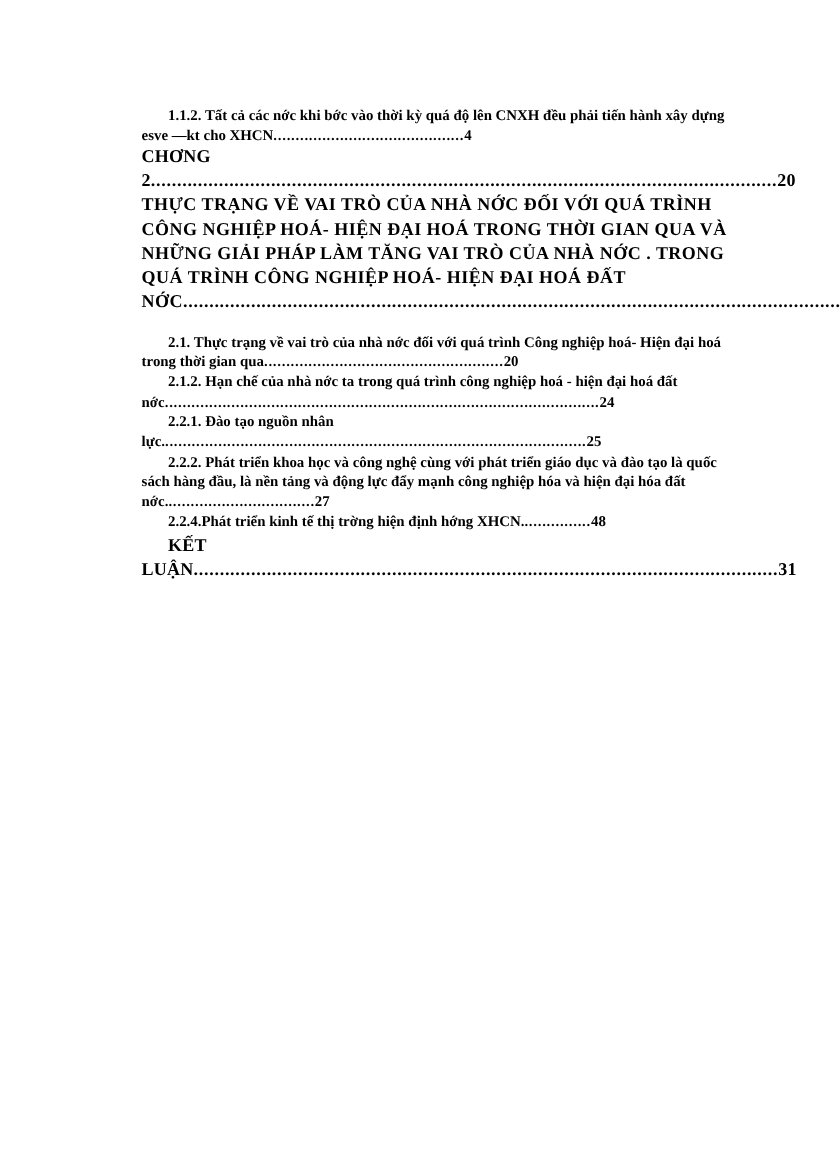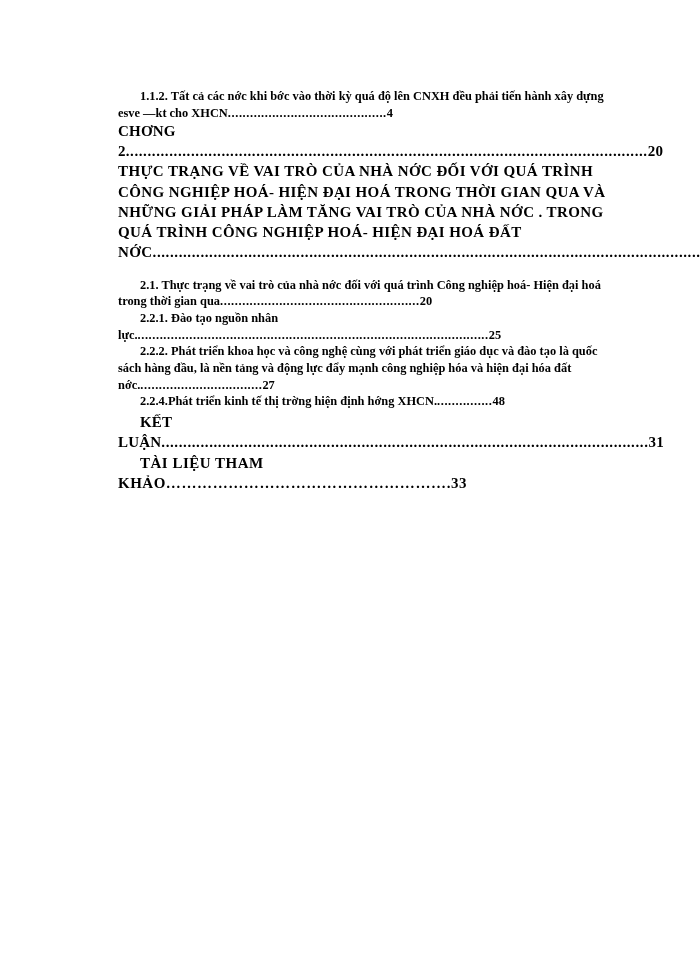--- a/index.html
+++ b/index.html
@@ -79,36 +79,36 @@
 
     <p class="entry lvl-1 big spaced">
       <span class="txt">THỰC TRẠNG VỀ VAI TRÒ CỦA NHÀ NỚC    ĐỐI VỚI QUÁ TRÌNH CÔNG NGHIỆP HOÁ- HIỆN ĐẠI HOÁ TRONG THỜI GIAN QUA VÀ NHỮNG GIẢI PHÁP LÀM TĂNG VAI TRÒ CỦA   NHÀ NỚC . TRONG QUÁ TRÌNH  CÔNG NGHIỆP HOÁ- HIỆN ĐẠI HOÁ ĐẤT NỚC</span><span class="dots">..............................................................................................................................</span><span class="pg">20</span>
     </p>
 
     <p class="entry lvl-2 gap-small">
       <span class="txt">2.1. Thực trạng về vai trò của nhà nớc   đối với quá trình Công nghiệp hoá- Hiện đại hoá trong thời gian qua</span><span class="dots">......................................................</span><span class="pg">20</span>
     </p>
 
 
+    <p class="entry lvl-3">
+      <span class="txt">2.1.2. Hạn chế của nhà nớc   ta trong quá trình công nghiệp hoá - hiện đại hoá đất nớc</span><span class="dots">..................................................................................................</span><span class="pg">24</span>
+    </p>
 
 
     <p class="entry lvl-3">
       <span class="txt">2.2.1. Đào tạo nguồn nhân lực.</span><span class="dots">...............................................................................................</span><span class="pg">25</span>
     </p>
 
     <p class="entry lvl-3">
       <span class="txt">2.2.2. Phát triển khoa học và công nghệ cùng với phát triển giáo dục và đào tạo là quốc sách hàng đầu, là nền tảng và động lực đẩy mạnh công nghiệp hóa và hiện đại hóa đất nớc.</span><span class="dots">.................................</span><span class="pg">27</span>
     </p>
 
     <p class="entry lvl-3">
       <span class="txt">2.2.4.Phát triển kinh tế thị trờng   hiện định hớng   XHCN.</span><span class="dots">...............</span><span class="pg">48</span>
     </p>
 
     <p class="entry kl big">
       <span class="txt">KẾT LUẬN</span><span class="dots">................................................................................................................</span><span class="pg">31</span>
     </p>
 
-    <p class="entry tl big">
-      <span class="txt">TÀI LIỆU THAM KHẢO</span><span class="dots">……………………………………………….</span><span class="pg">33</span>
-    </p>
 
   </div>
 </div>
 
 </body></html>

